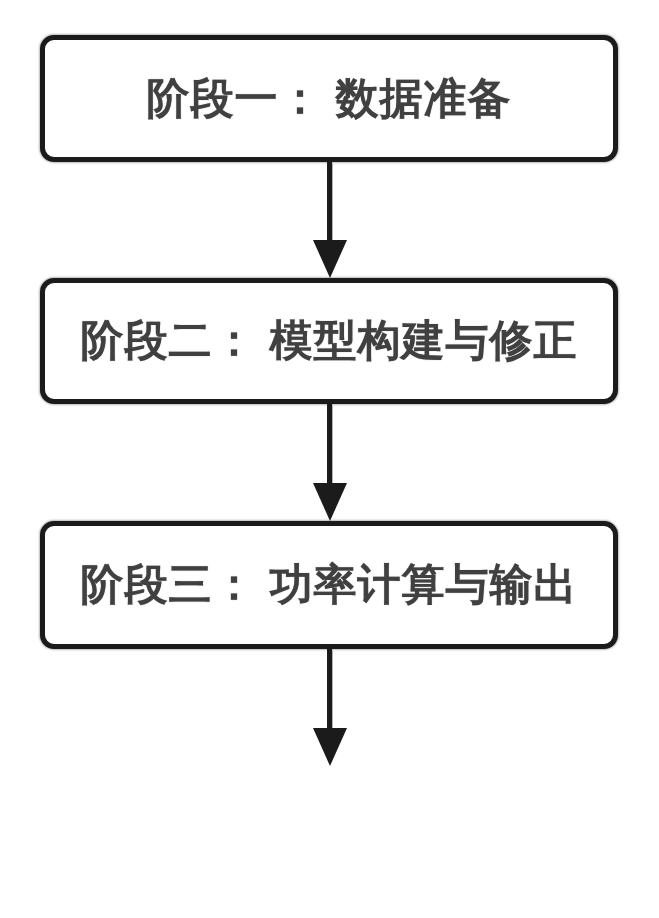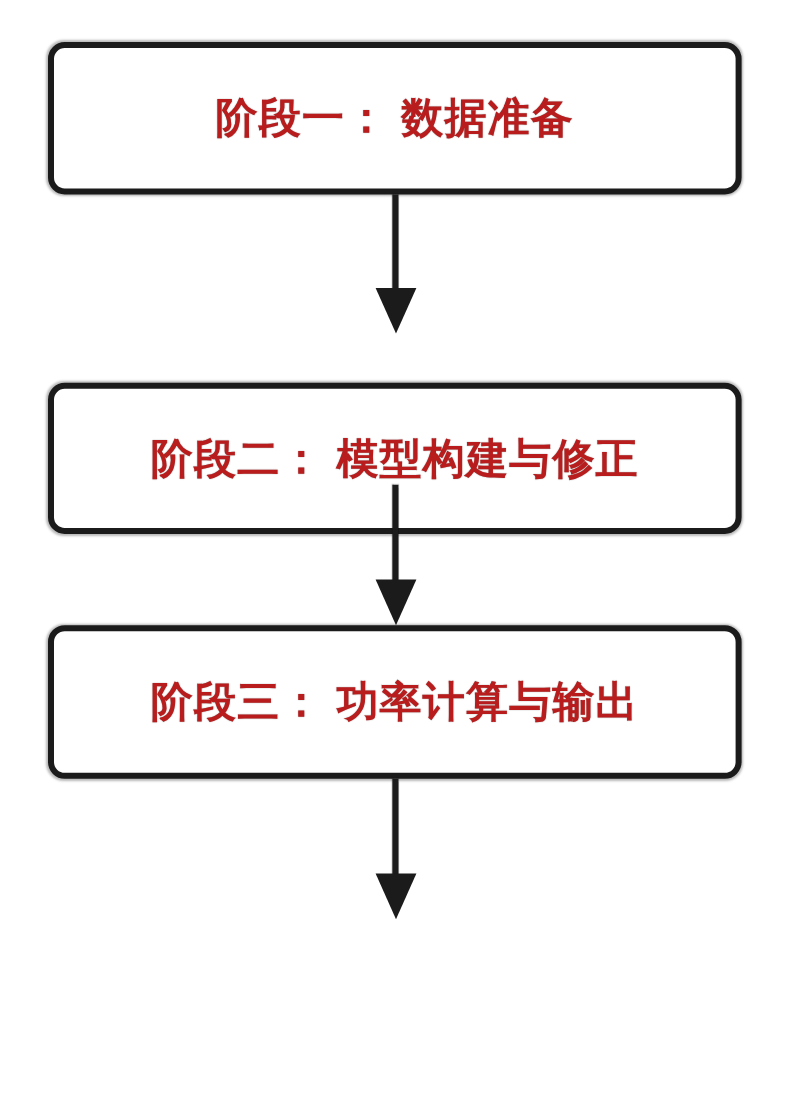--- a/index.html
+++ b/index.html
@@ -22,29 +22,29 @@
     box-sizing: border-box;
     background: #ffffff;
     border: 5px solid #1b1b1b;
     border-radius: 14px;
     display: flex;
     align-items: center;
     justify-content: center;
     box-shadow: 0 0 2px 1px rgba(0,0,0,0.28);
   }
   .stage-label {
-    color: #b91c1c;
-    font-size: 35px;
+    color: #404040;
+    font-size: 43px;
     font-weight: bold;
     letter-spacing: 1px;
     white-space: nowrap;
     text-shadow: 0 0 1px rgba(0,0,0,0.45);
   }
   #box-1 { top: 35px;  height: 127px; }
-  #box-2 { top: 278px; height: 126px; margin-top: 41px; }
+  #box-2 { top: 278px; height: 126px; }
   #box-3 { top: 521px; height: 128px; }
   #box-4 { top: 766px; height: 123px; }
 
   .arrow {
     position: absolute;
     left: 0;
     width: 659px;
     pointer-events: none;
   }
   .arrow-line {

